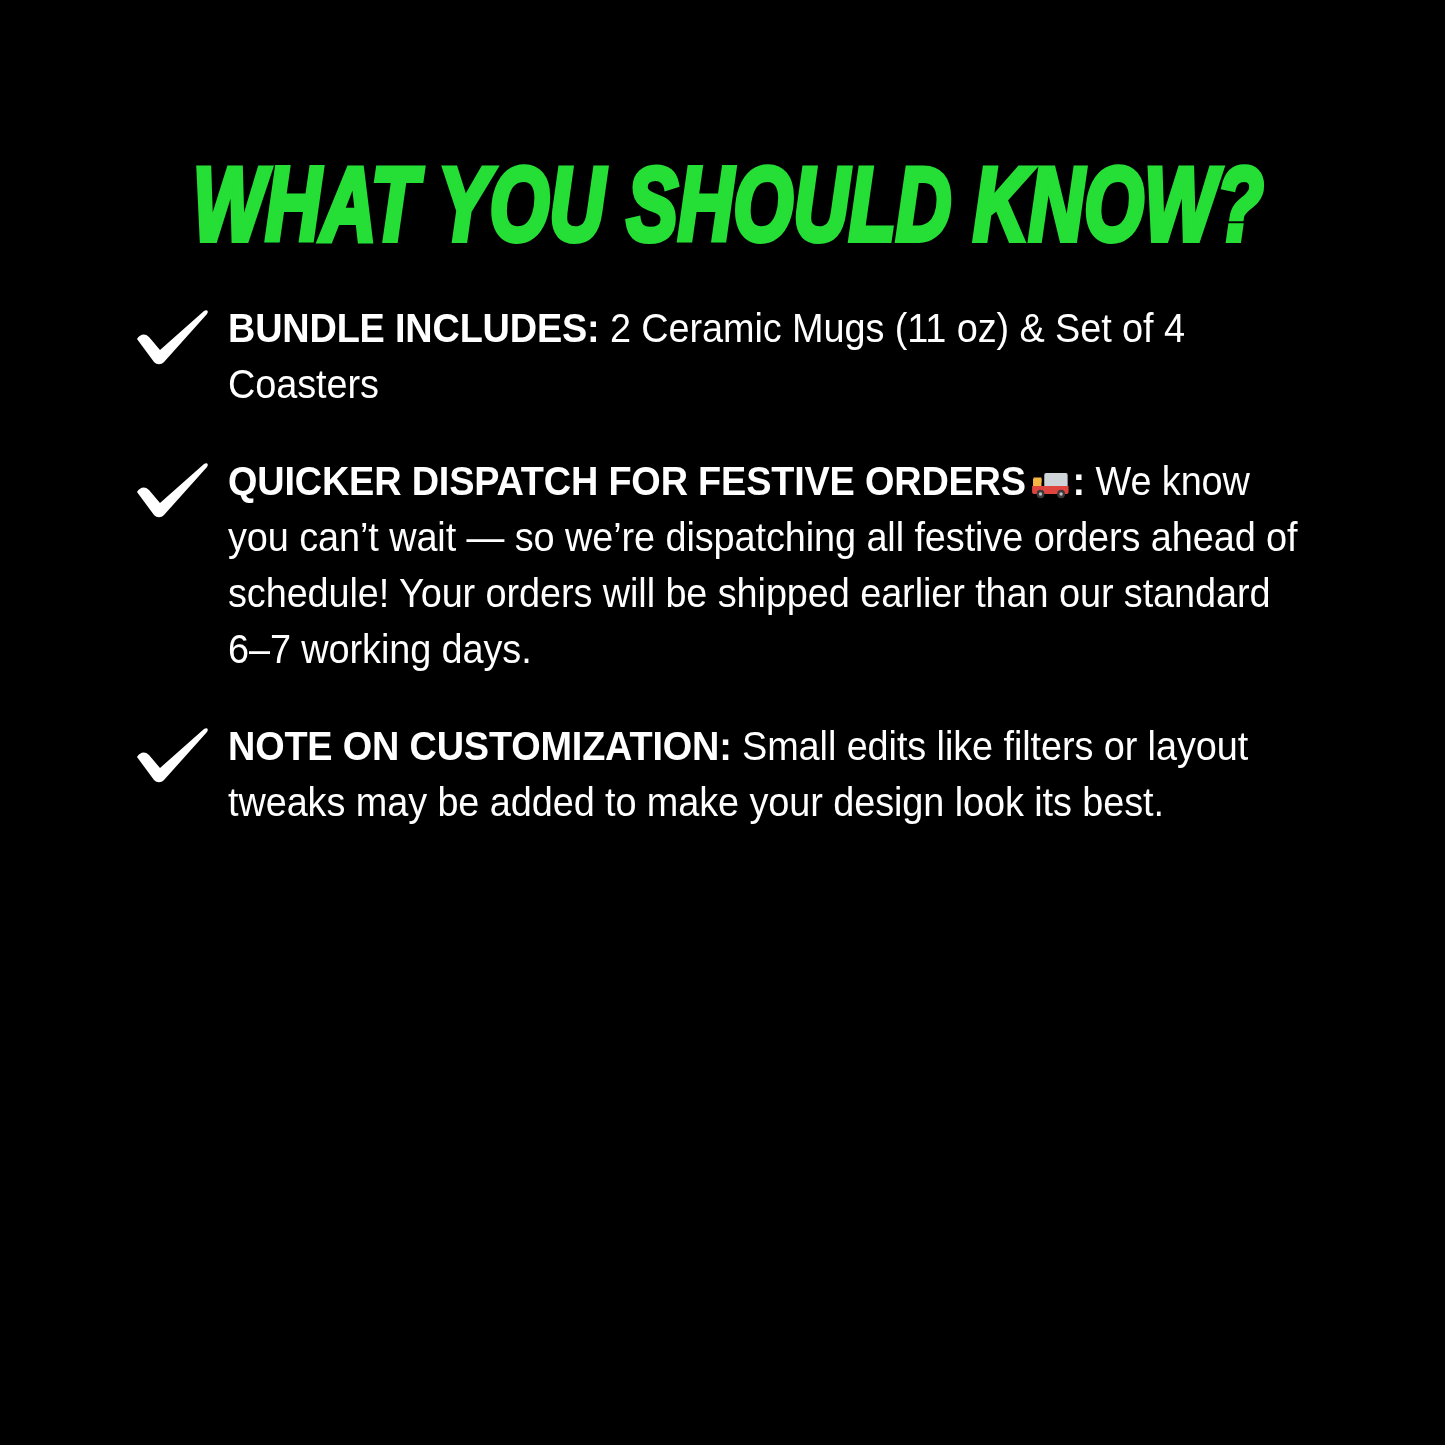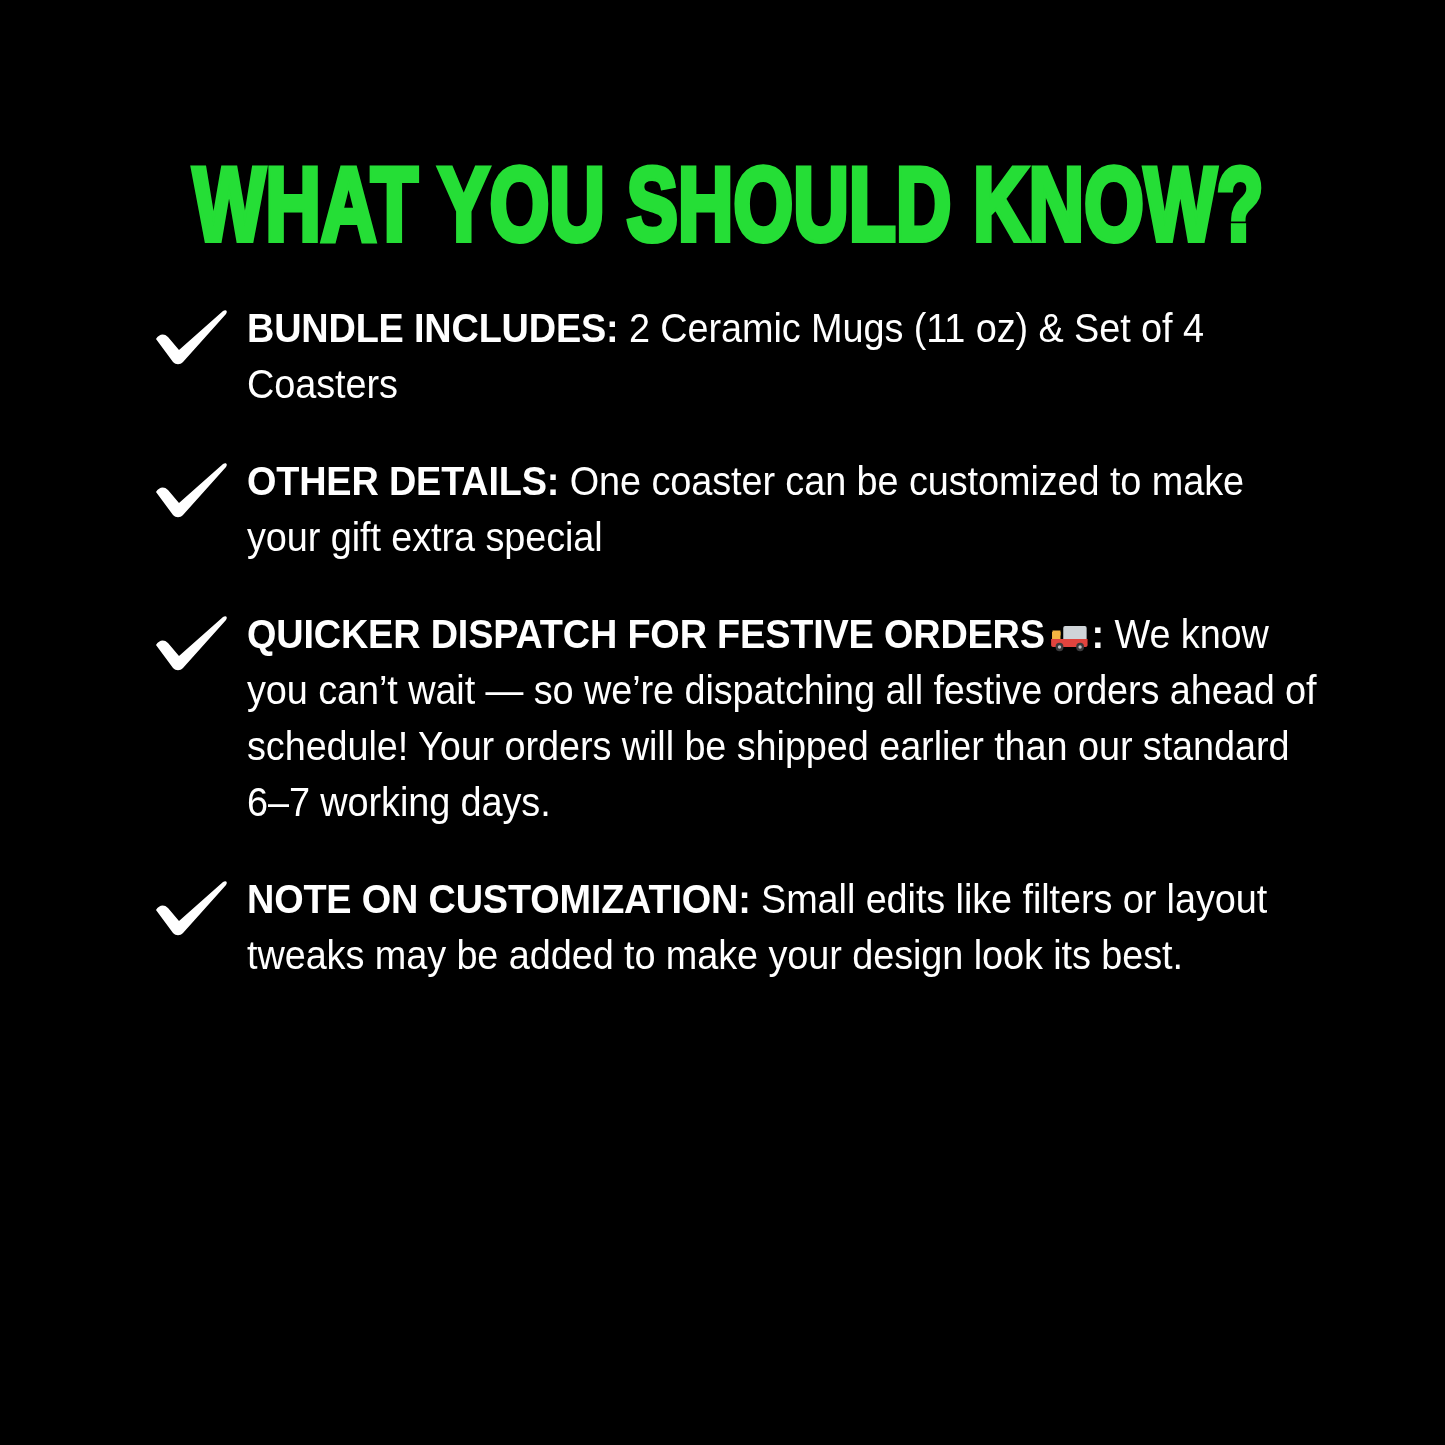--- a/index.html
+++ b/index.html
@@ -24,20 +24,21 @@
     box-sizing: border-box;
   }
 
   
   .title-wrap {
     position: absolute;
     left: 0;
     top: 152px;
     width: 1445px;
     text-align: center;
+    font-style: italic;
   }
   .title {
     display: inline-block;
     color: #25DE36;
     font-family: "Liberation Sans", sans-serif;
     font-weight: 700;
     font-size: 104px;
     line-height: 1.0;
     letter-spacing: 0.5px;
     text-transform: uppercase;
@@ -45,21 +46,21 @@
     transform: scaleX(0.735);
     transform-origin: center center;
     white-space: nowrap;
     -webkit-text-stroke: 6px #25DE36;
     paint-order: stroke fill;
   }
 
   
   .list {
     position: absolute;
-    left: 153px;
+    left: 134px;
     top: 300px;
     width: 1170px;
   }
 
   .bullet {
     position: relative;
     display: block;
     padding-left: 94px;
     margin-bottom: 41px;
   }
@@ -123,30 +124,20 @@
       <span class="check-icon">
         <svg viewBox="0 0 78 58" xmlns="http://www.w3.org/2000/svg">
           <path d="M3 31 C6 26, 11 25, 15 29 L26 42 L70 3 C73 1, 75 3, 73 6 L30 54 C27 57, 23 57, 20 54 Z" fill="#FFFFFF"></path>
         </svg>
       </span>
       <span class="bullet-text">
         <b class="lbl">BUNDLE INCLUDES:</b><span> 2 Ceramic Mugs (11 oz) &amp; Set of 4 Coasters</span>
       </span>
     </div>
 
-    <div class="bullet">
-      <span class="check-icon">
-        <svg viewBox="0 0 78 58" xmlns="http://www.w3.org/2000/svg">
-          <path d="M3 31 C6 26, 11 25, 15 29 L26 42 L70 3 C73 1, 75 3, 73 6 L30 54 C27 57, 23 57, 20 54 Z" fill="#FFFFFF"></path>
-        </svg>
-      </span>
-      <span class="bullet-text">
-        <b class="lbl">OTHER DETAILS:</b><span> One coaster can be customized to make your gift extra special</span>
-      </span>
-    </div>
 
     <div class="bullet">
       <span class="check-icon">
         <svg viewBox="0 0 78 58" xmlns="http://www.w3.org/2000/svg">
           <path d="M3 31 C6 26, 11 25, 15 29 L26 42 L70 3 C73 1, 75 3, 73 6 L30 54 C27 57, 23 57, 20 54 Z" fill="#FFFFFF"></path>
         </svg>
       </span>
       <span class="bullet-text">
         <b class="lbl">QUICKER DISPATCH FOR FESTIVE ORDERS</b><span class="truck-icon"><svg viewBox="0 0 44 30" xmlns="http://www.w3.org/2000/svg">
               <rect x="15" y="4" width="25" height="16" rx="2" fill="#CFD4D8"></rect>

